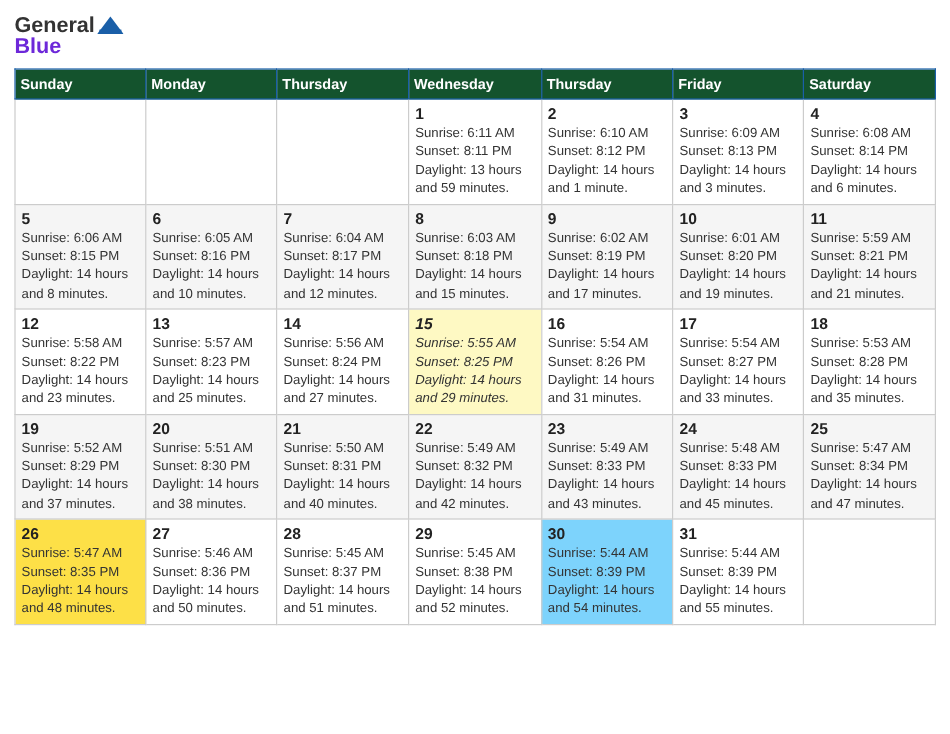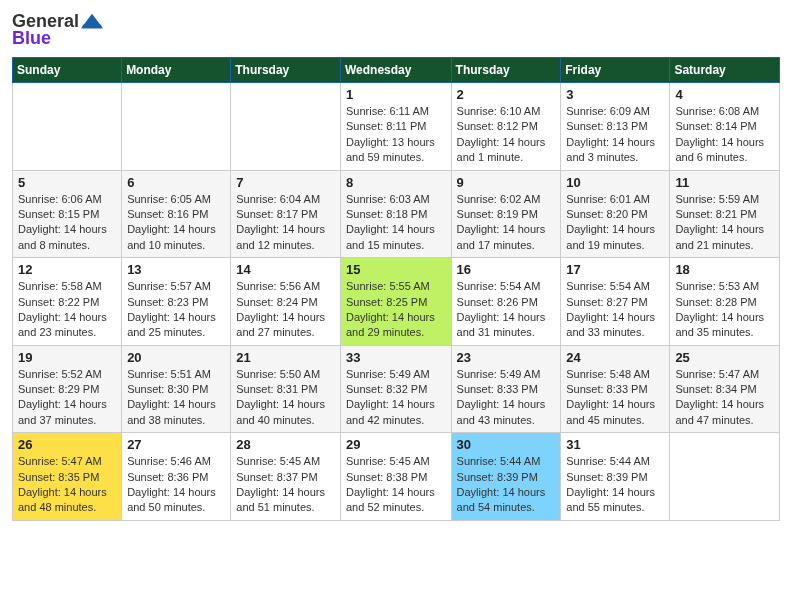--- a/index.html
+++ b/index.html
@@ -187,21 +187,21 @@
             <div class="day-info">Sunrise: 5:58 AM<br>Sunset: 8:22 PM<br>Daylight: 14 hours and 23 minutes.</div>
           </td>
           <td style="background: rgb(255, 255, 255);">
             <div class="day-num">13</div>
             <div class="day-info">Sunrise: 5:57 AM<br>Sunset: 8:23 PM<br>Daylight: 14 hours and 25 minutes.</div>
           </td>
           <td style="background: rgb(255, 255, 255);">
             <div class="day-num">14</div>
             <div class="day-info">Sunrise: 5:56 AM<br>Sunset: 8:24 PM<br>Daylight: 14 hours and 27 minutes.</div>
           </td>
-          <td style="background: #bef264;">
+          <td style="background: #fef9c3; font-style: italic;">
             <div class="day-num">15</div>
             <div class="day-info">Sunrise: 5:55 AM<br>Sunset: 8:25 PM<br>Daylight: 14 hours and 29 minutes.</div>
           </td>
           <td style="background: rgb(255, 255, 255);">
             <div class="day-num">16</div>
             <div class="day-info">Sunrise: 5:54 AM<br>Sunset: 8:26 PM<br>Daylight: 14 hours and 31 minutes.</div>
           </td>
           <td style="background: rgb(255, 255, 255);">
             <div class="day-num">17</div>
             <div class="day-info">Sunrise: 5:54 AM<br>Sunset: 8:27 PM<br>Daylight: 14 hours and 33 minutes.</div>
@@ -218,21 +218,21 @@
           </td>
           <td style="background: rgb(245, 245, 245);">
             <div class="day-num">20</div>
             <div class="day-info">Sunrise: 5:51 AM<br>Sunset: 8:30 PM<br>Daylight: 14 hours and 38 minutes.</div>
           </td>
           <td style="background: rgb(245, 245, 245);">
             <div class="day-num">21</div>
             <div class="day-info">Sunrise: 5:50 AM<br>Sunset: 8:31 PM<br>Daylight: 14 hours and 40 minutes.</div>
           </td>
           <td style="background: rgb(245, 245, 245);">
-            <div class="day-num">33</div>
+            <div class="day-num">22</div>
             <div class="day-info">Sunrise: 5:49 AM<br>Sunset: 8:32 PM<br>Daylight: 14 hours and 42 minutes.</div>
           </td>
           <td style="background: rgb(245, 245, 245);">
             <div class="day-num">23</div>
             <div class="day-info">Sunrise: 5:49 AM<br>Sunset: 8:33 PM<br>Daylight: 14 hours and 43 minutes.</div>
           </td>
           <td style="background: rgb(245, 245, 245);">
             <div class="day-num">24</div>
             <div class="day-info">Sunrise: 5:48 AM<br>Sunset: 8:33 PM<br>Daylight: 14 hours and 45 minutes.</div>
           </td>

